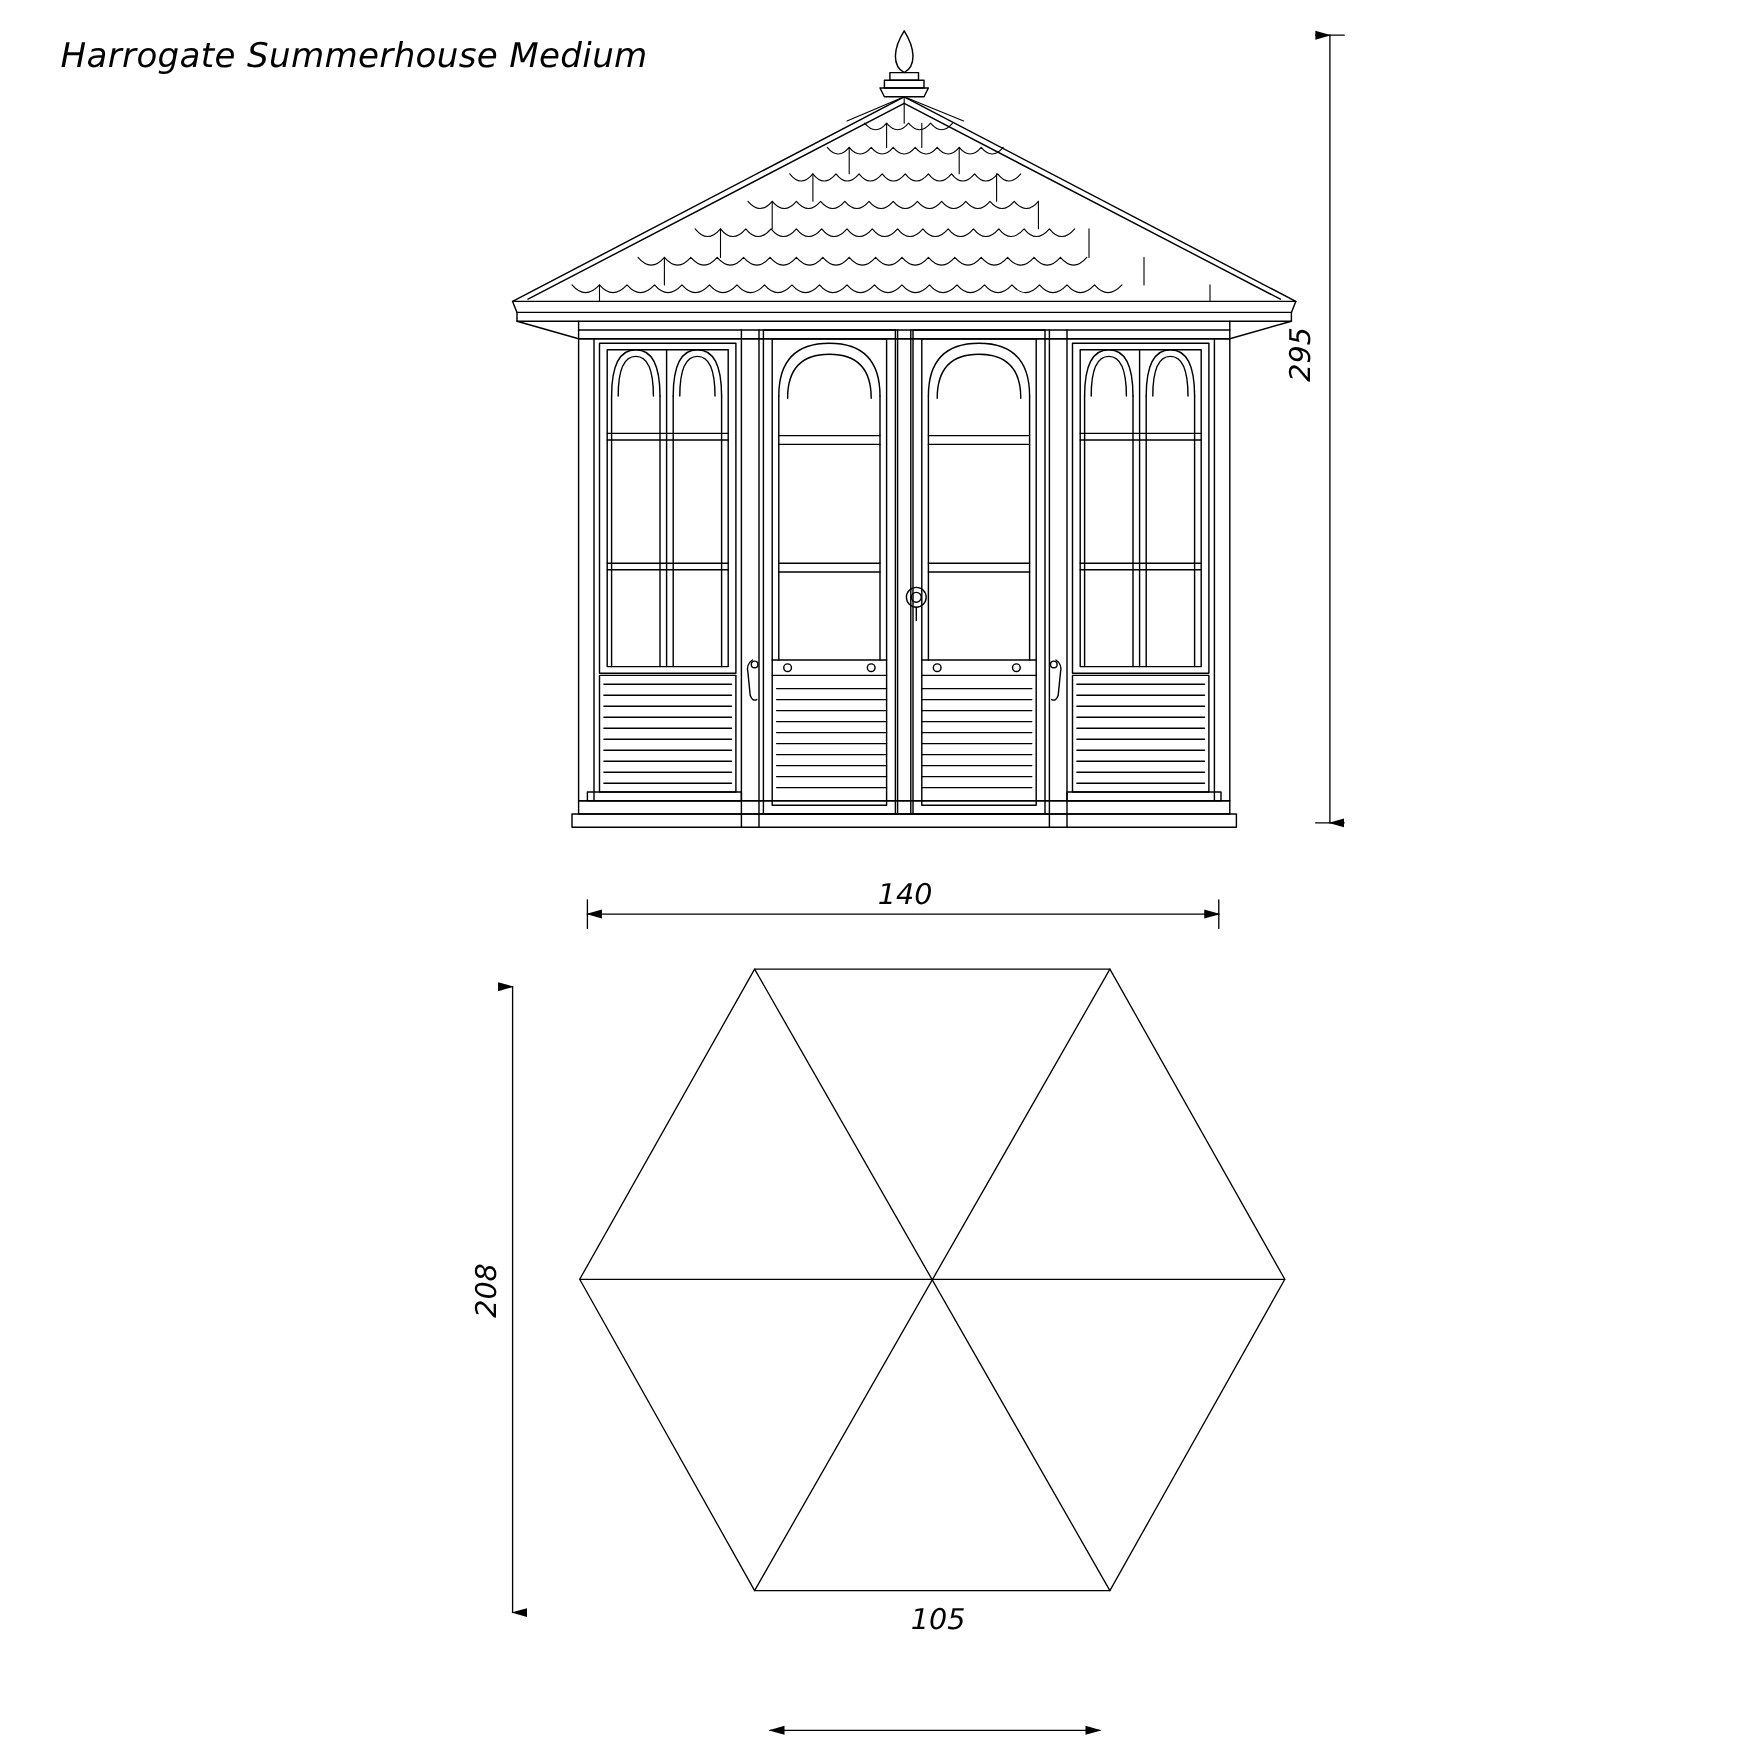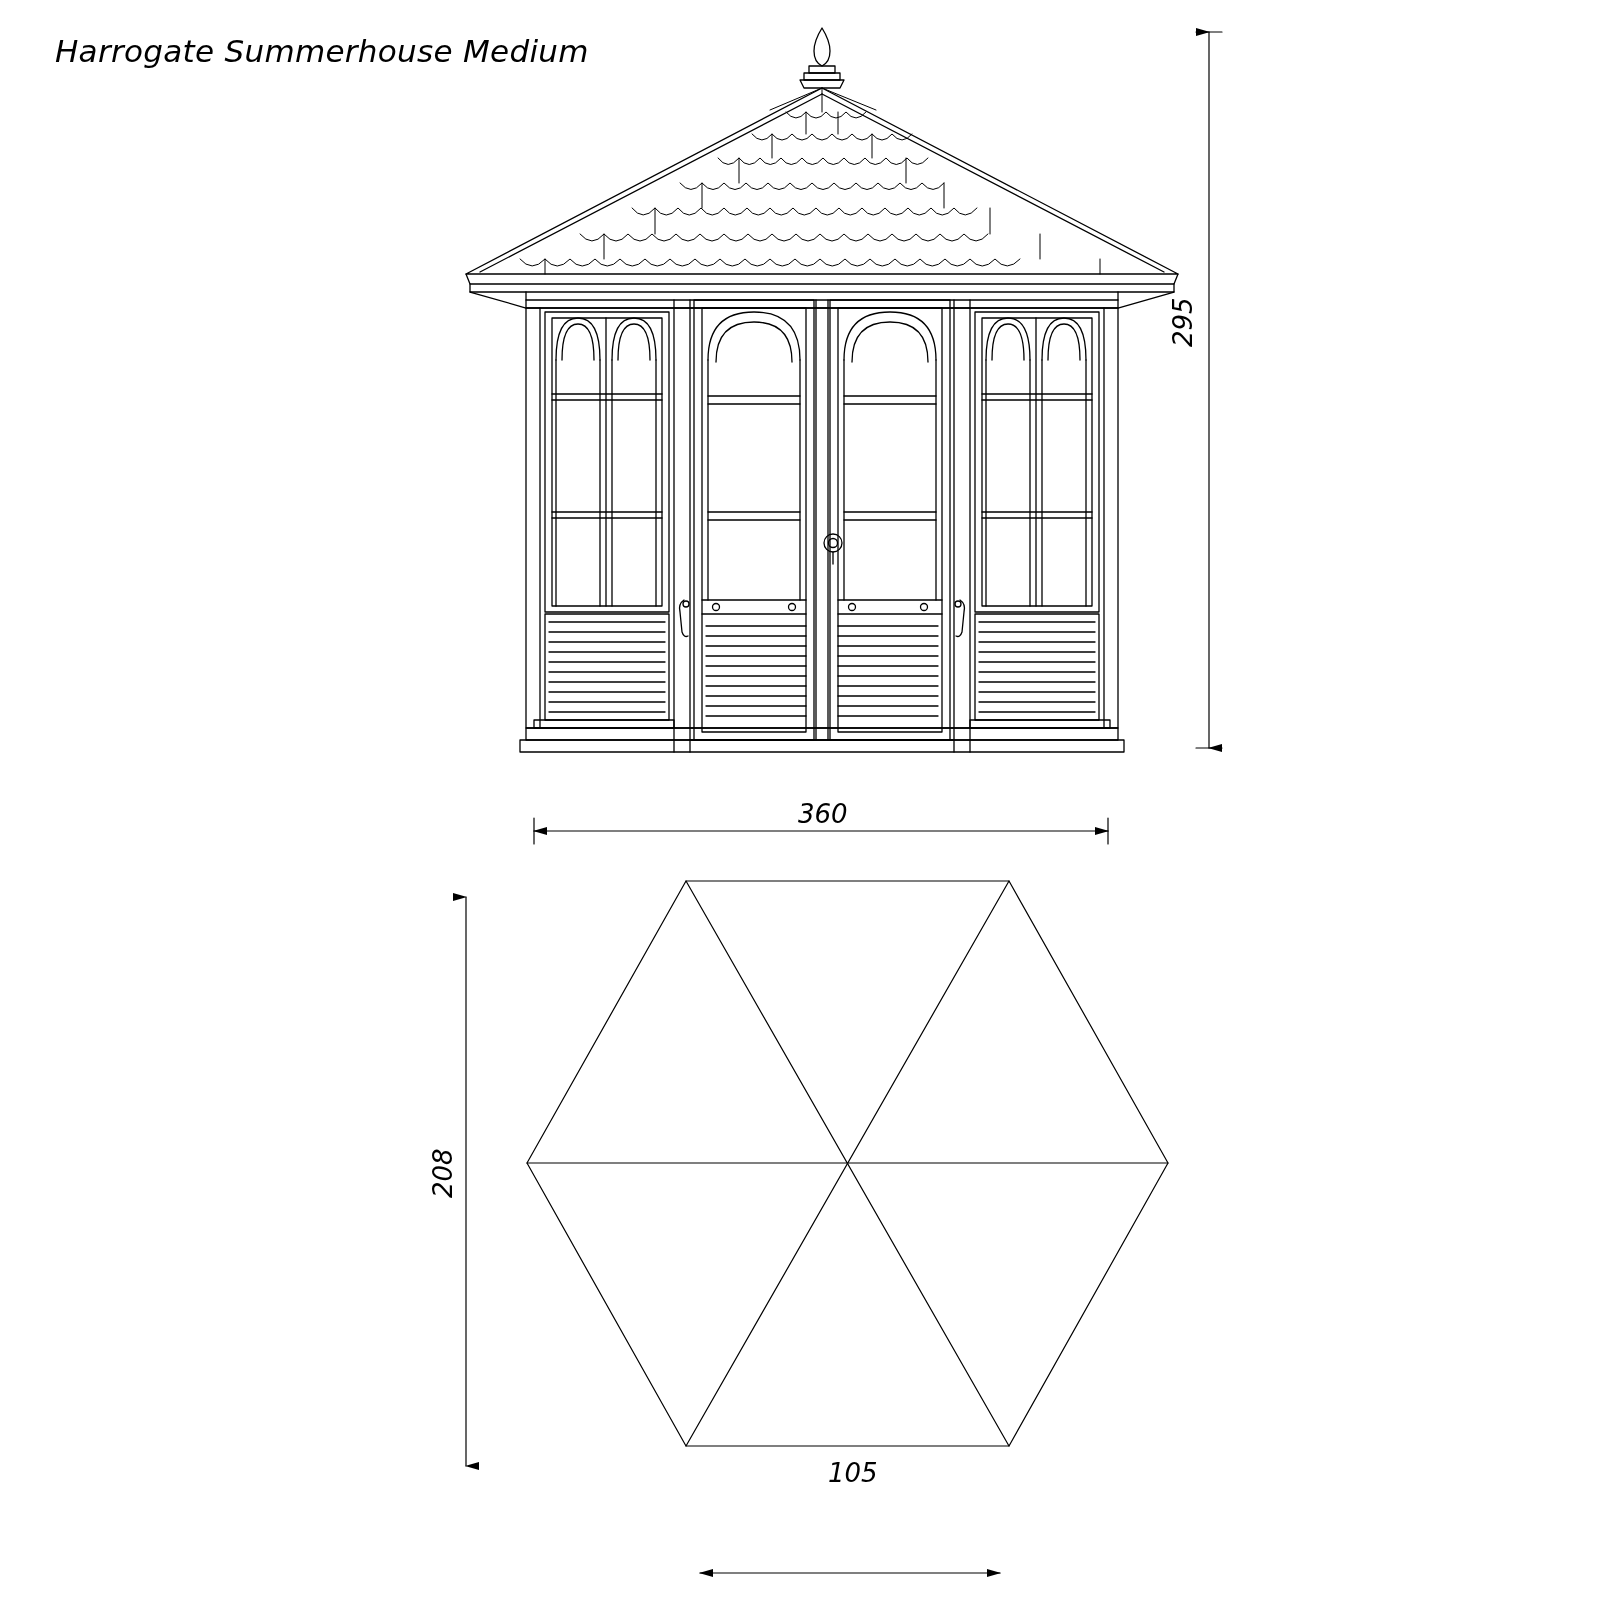--- a/index.html
+++ b/index.html
@@ -69,21 +69,21 @@
   }
 </style>
 </head>
 <body>
 
 <div id="drawing-root">
 
   <div class="title-text">Harrogate Summerhouse Medium</div>
 
   <div class="dim-label dim-height-right">295</div>
-  <div class="dim-label dim-width-top">360</div>
+  <div class="dim-label dim-width-top">140</div>
   <div class="dim-label dim-depth-left">208</div>
   <div class="dim-label dim-bottom">105</div>
 
   <svg width="1599" height="1600" viewBox="0 0 1599 1600">
     <defs>
       <marker id="arrUp" markerWidth="10" markerHeight="12" refX="5" refY="1" orient="auto">
         <path d="M5,0 L1.6,12 L8.4,12 Z" fill="#000"></path>
       </marker>
       <marker id="arrDown" markerWidth="10" markerHeight="12" refX="5" refY="11" orient="auto">
         <path d="M5,12 L1.6,0 L8.4,0 Z" fill="#000"></path>

